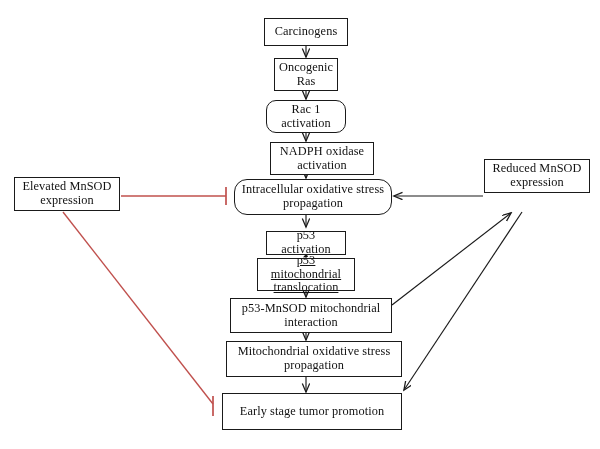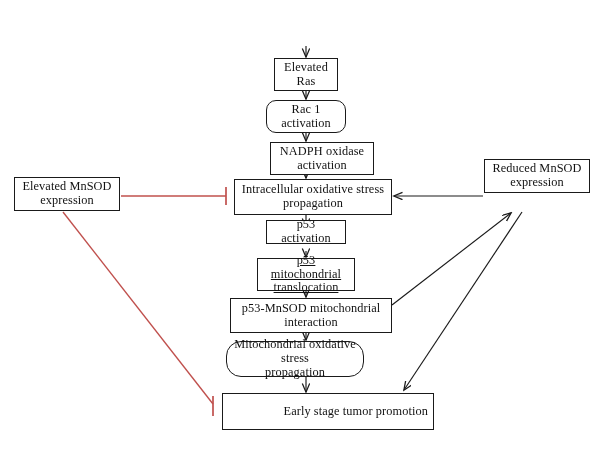--- a/index.html
+++ b/index.html
@@ -59,52 +59,55 @@
 
     <g stroke="#c0504d" stroke-width="1.35" fill="none">
       <line x1="121" y1="196" x2="226" y2="196"></line>
       <line x1="226" y1="187" x2="226" y2="205" stroke-width="1.7"></line>
 
       <line x1="63" y1="212" x2="213" y2="404"></line>
       <line x1="213" y1="396" x2="213" y2="416" stroke-width="1.7"></line>
     </g>
   </svg>
 
+  <div class="node" style="left:264px;top:18px;width:84px;height:28px;">
+    <span class="lbl">Carcinogens</span>
+  </div>
   <div class="node" style="left:274px;top:58px;width:64px;height:33px;">
-    <span class="lbl">Elevated
+    <span class="lbl">Oncogenic
 Ras</span>
   </div>
   <div class="node" style="left:266px;top:100px;width:80px;height:33px;border-radius:10px;">
     <span class="lbl">Rac 1
 activation</span>
   </div>
   <div class="node" style="left:270px;top:142px;width:104px;height:33px;">
     <span class="lbl">NADPH oxidase
 activation</span>
   </div>
-  <div class="node" style="left:234px;top:179px;width:158px;height:36px;">
+  <div class="node" style="left:234px;top:179px;width:158px;height:36px;border-radius:13px;">
     <span class="lbl">Intracellular oxidative stress
 propagation</span>
   </div>
-  <div class="node" style="left:266px;top:220px;width:80px;height:24px;">
+  <div class="node" style="left:266px;top:231px;width:80px;height:24px;">
     <span class="lbl">p53 activation</span>
   </div>
   <div class="node" style="left:257px;top:258px;width:98px;height:33px;text-decoration:underline;">
     <span class="lbl">p53 mitochondrial
 translocation</span>
   </div>
   <div class="node" style="left:230px;top:298px;width:162px;height:35px;justify-content:center;">
     <span class="lbl">p53-MnSOD mitochondrial
 interaction</span>
   </div>
-  <div class="node" style="left:226px;top:341px;width:138px;height:36px;border-radius:15px;">
+  <div class="node" style="left:226px;top:341px;width:176px;height:36px;">
     <span class="lbl">Mitochondrial oxidative stress
 propagation</span>
   </div>
-  <div class="node" style="left:222px;top:393px;width:212px;height:37px;justify-content:flex-end;">
+  <div class="node" style="left:222px;top:393px;width:180px;height:37px;">
     <span class="lbl">Early stage tumor promotion</span>
   </div>
   <div class="node" style="left:14px;top:177px;width:106px;height:34px;">
     <span class="lbl">Elevated MnSOD
 expression</span>
   </div>
   <div class="node" style="left:484px;top:159px;width:106px;height:34px;">
     <span class="lbl">Reduced MnSOD
 expression</span>
   </div>

